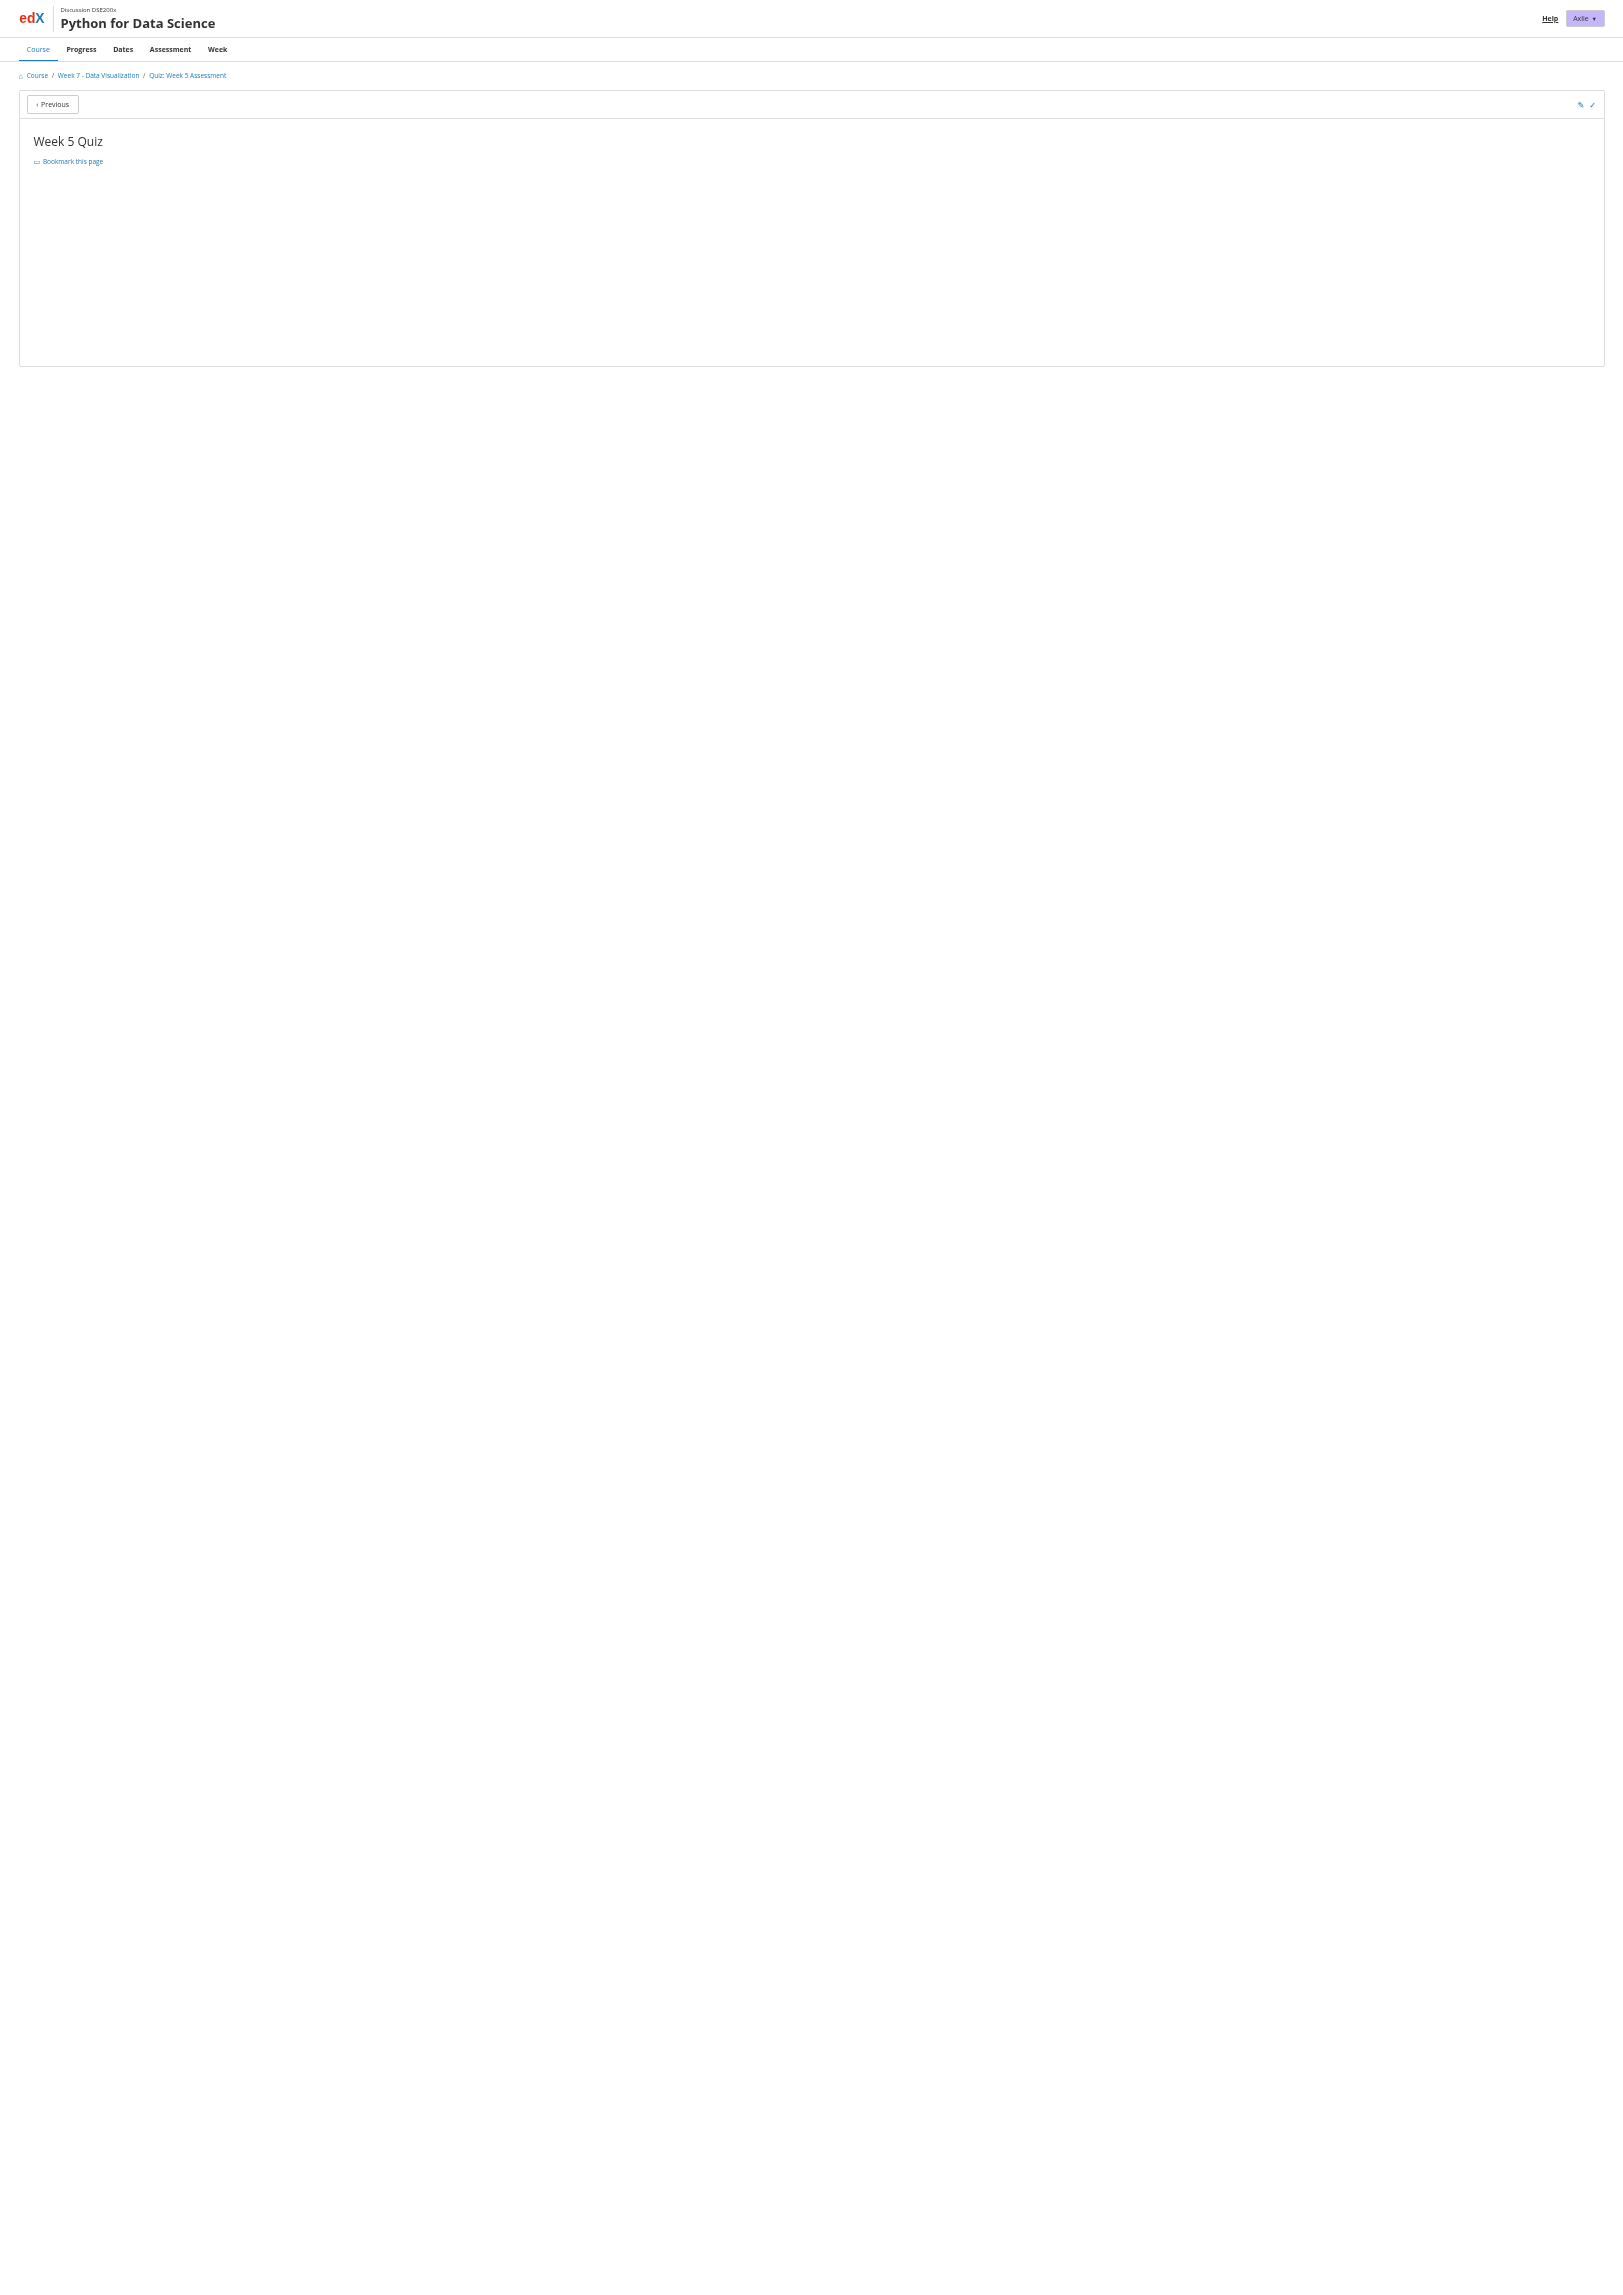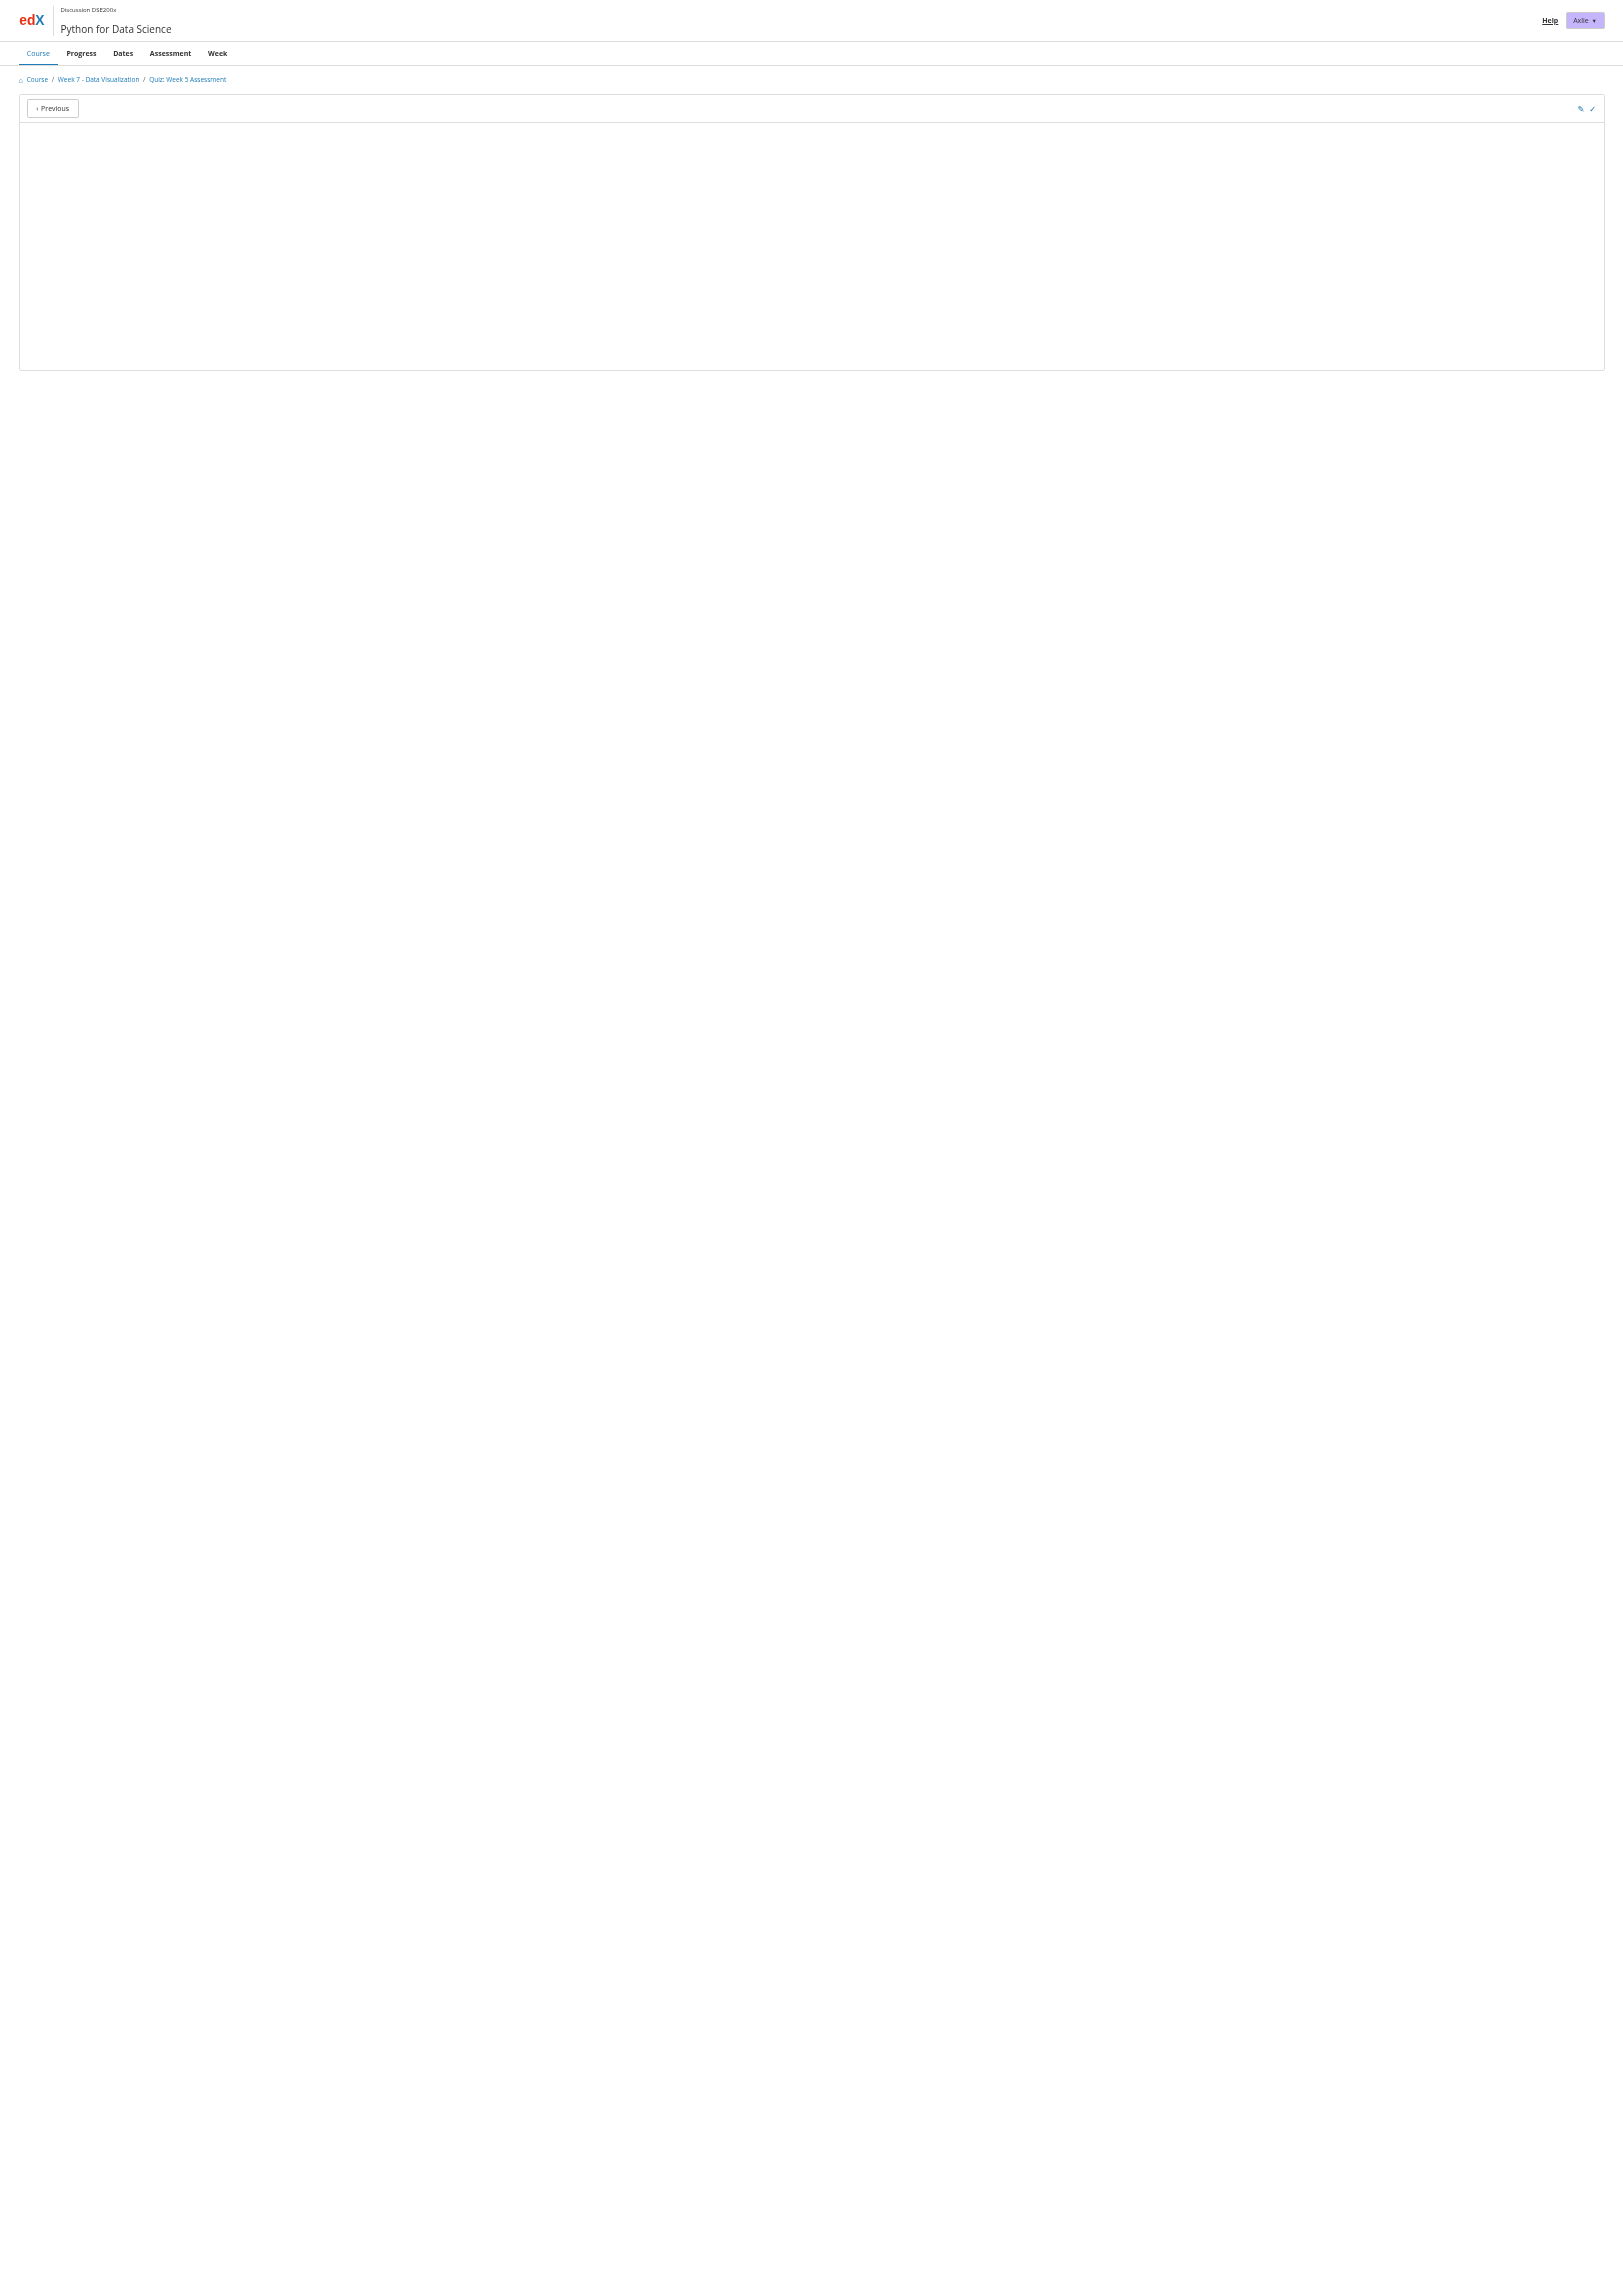--- a/index.html
+++ b/index.html
@@ -41,24 +41,23 @@
       border-left: 0.9px solid #ddd;
       padding-left: 6.5px;
     }
 
     .course-code {
       font-size: 6px;
       color: #333;
     }
 
     .course-name {
-      font-size: 10px;
-      font-weight: 400;
-      color: #333;
-      margin-top: 8px;
+      font-size: 13px;
+      font-weight: 700;
+      color: #333;
     }
 
     .header-right {
       display: flex;
       align-items: center;
       gap: 7.4px;
     }
 
     .help-link {
       color: #333;
@@ -261,15 +260,22 @@
     <a class="prev-button" href="#">
       <span>‹</span>
       <span>Previous</span>
     </a>
     <div class="content-nav-icons">
       <span class="edit-icon">✎</span>
       <span class="check-icon">✓</span>
     </div>
   </div>
 
+  <div class="content-body">
+    <h1 class="page-title">Week 5 Quiz</h1>
+    <a class="bookmark-link" href="#">
+      <span class="bookmark-icon">▭</span>
+      <span>Bookmark this page</span>
+    </a>
+  </div>
 
 </div>
 
 
 </body></html>

